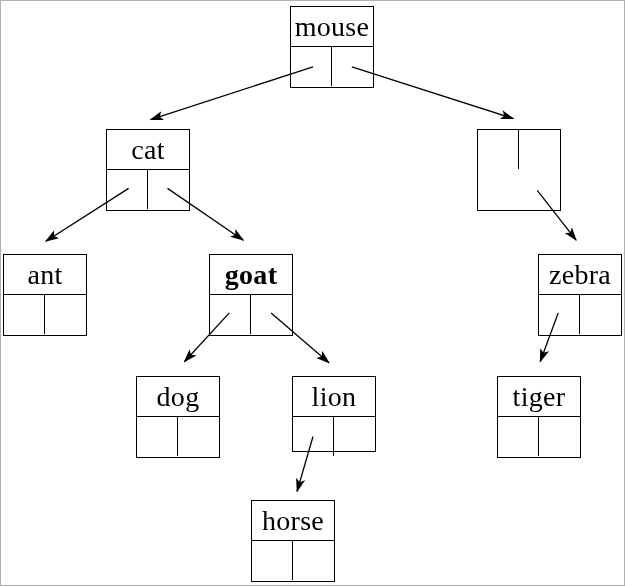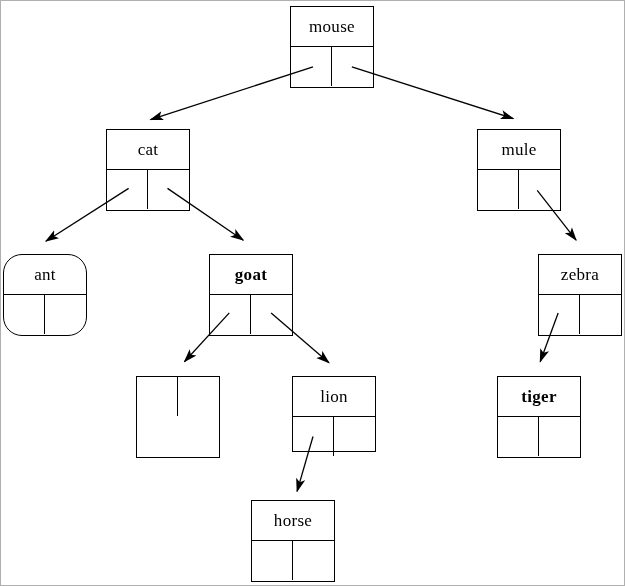--- a/index.html
+++ b/index.html
@@ -32,21 +32,21 @@
     border: 1.5px solid #000;
     background: #ffffff;
     z-index: 1;
   }
   .node-label {
     box-sizing: border-box;
     border-bottom: 1.5px solid #000;
     display: flex;
     align-items: center;
     justify-content: center;
-    font-size: 17px;
+    font-size: 28px;
     line-height: 1;
     color: #000;
     letter-spacing: 0.3px;
   }
   .node-cells {
     display: flex;
     box-sizing: border-box;
   }
   .cell {
     flex: 1 1 50%;
@@ -87,27 +87,26 @@
         </div>
       </div>
       <div class="node" style="left: 105px; top: 128px; width: 84px; height: 82px;">
         <div class="node-label" style="height: 40px;">cat</div>
         <div class="node-cells" style="height: 39px;">
           <div class="cell cell-left"></div>
           <div class="cell cell-right"></div>
         </div>
       </div>
       <div class="node" style="left: 476px; top: 128px; width: 84px; height: 82px;">
-        <div class="node-label" style="height: 40px;">mule</div>
         <div class="node-cells" style="height: 39px;">
           <div class="cell cell-left"></div>
           <div class="cell cell-right"></div>
         </div>
       </div>
-      <div class="node" style="left: 2px; top: 253px; width: 84px; height: 82px; border-radius: 19px;">
+      <div class="node" style="left: 2px; top: 253px; width: 84px; height: 82px;">
         <div class="node-label" style="height: 40px;">ant</div>
         <div class="node-cells" style="height: 39px;">
           <div class="cell cell-left"></div>
           <div class="cell cell-right"></div>
         </div>
       </div>
       <div class="node" style="left: 208px; top: 253px; width: 84px; height: 82px;">
         <div class="node-label" style="height: 40px; font-weight: bold;">goat</div>
         <div class="node-cells" style="height: 39px;">
           <div class="cell cell-left"></div>
@@ -115,34 +114,35 @@
         </div>
       </div>
       <div class="node" style="left: 537px; top: 253px; width: 84px; height: 82px;">
         <div class="node-label" style="height: 40px;">zebra</div>
         <div class="node-cells" style="height: 39px;">
           <div class="cell cell-left"></div>
           <div class="cell cell-right"></div>
         </div>
       </div>
       <div class="node" style="left: 135px; top: 375px; width: 84px; height: 82px;">
+        <div class="node-label" style="height: 40px;">dog</div>
         <div class="node-cells" style="height: 39px;">
           <div class="cell cell-left"></div>
           <div class="cell cell-right"></div>
         </div>
       </div>
       <div class="node" style="left: 291px; top: 375px; width: 84px; height: 76px;">
         <div class="node-label" style="height: 40px;">lion</div>
         <div class="node-cells" style="height: 39px;">
           <div class="cell cell-left"></div>
           <div class="cell cell-right"></div>
         </div>
       </div>
       <div class="node" style="left: 496px; top: 375px; width: 84px; height: 82px;">
-        <div class="node-label" style="height: 40px; font-weight: bold;">tiger</div>
+        <div class="node-label" style="height: 40px;">tiger</div>
         <div class="node-cells" style="height: 39px;">
           <div class="cell cell-left"></div>
           <div class="cell cell-right"></div>
         </div>
       </div>
       <div class="node" style="left: 250px; top: 499px; width: 84px; height: 82px;">
         <div class="node-label" style="height: 40px;">horse</div>
         <div class="node-cells" style="height: 39px;">
           <div class="cell cell-left"></div>
           <div class="cell cell-right"></div>

